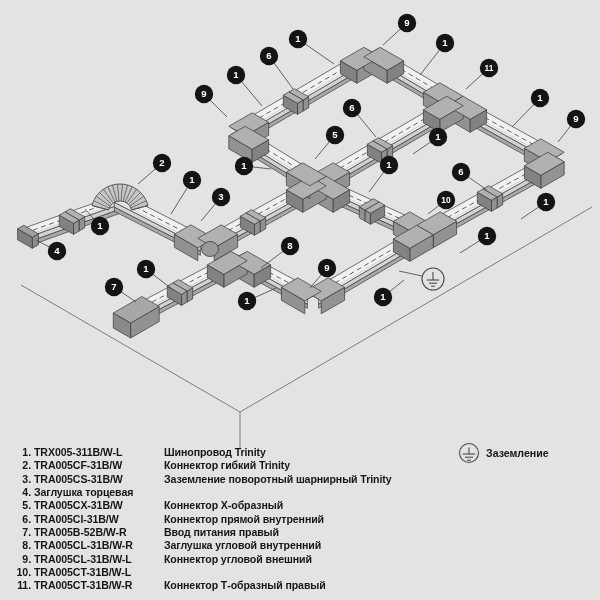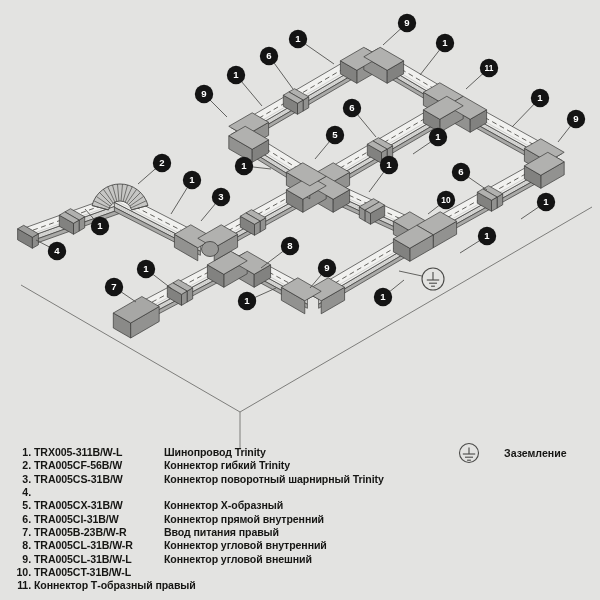--- a/index.html
+++ b/index.html
@@ -5,21 +5,21 @@
   html,body{margin:0;padding:0;}
   .stage{position:relative;width:600px;height:600px;background:#e3e3e1;overflow:hidden;
          font-family:"Liberation Sans",sans-serif;}
   svg{position:absolute;left:0;top:0;}
   .legend{position:absolute;left:14px;top:446px;width:430px;font-size:10.6px;font-weight:700;
           line-height:13.35px;letter-spacing:-0.1px;color:#161614;}
   .legend-row{display:flex;}
   .legend-num{width:17px;text-align:right;margin-right:3px;white-space:nowrap;}
   .legend-code{width:130px;white-space:nowrap;}
   .legend-desc{flex:1;white-space:nowrap;}
-  .ground-row{position:absolute;left:458px;top:442px;display:flex;align-items:center;gap:24px;
+  .ground-row{position:absolute;left:458px;top:442px;display:flex;align-items:center;gap:6px;
               font-size:10.6px;font-weight:700;color:#161614;}
   .ground-row svg{position:static;}
 </style>
 </head>
 <body>
 
 <div class="stage">
   <svg id="diagram" width="600" height="600" viewBox="0 0 600 600">
       <polyline points="21.0,285.0 240.0,412.0 592.0,207.0" fill="none" stroke="#72726f" stroke-width="0.9"></polyline>
       <line x1="240" y1="412" x2="240" y2="448" stroke="#72726f" stroke-width="0.9"></line>
@@ -298,62 +298,64 @@
     </svg>
 
   <div class="legend">
     <div class="legend-row">
         <span class="legend-num">1.</span>
         <span class="legend-code">TRX005-311B/W-L</span>
         <span class="legend-desc">Шинопровод Trinity</span>
       </div>
     <div class="legend-row">
         <span class="legend-num">2.</span>
-        <span class="legend-code">TRA005CF-56B/W</span>
+        <span class="legend-code">TRA005CF-31B/W</span>
         <span class="legend-desc">Коннектор гибкий Trinity</span>
       </div>
     <div class="legend-row">
         <span class="legend-num">3.</span>
         <span class="legend-code">TRA005CS-31B/W</span>
-        <span class="legend-desc">Коннектор поворотный шарнирный Trinity</span>
+        <span class="legend-desc">Заземление поворотный шарнирный Trinity</span>
       </div>
     <div class="legend-row">
         <span class="legend-num">4.</span>
+        <span class="legend-desc">Заглушка торцевая</span>
       </div>
     <div class="legend-row">
         <span class="legend-num">5.</span>
         <span class="legend-code">TRA005CX-31B/W</span>
         <span class="legend-desc">Коннектор Х-образный</span>
       </div>
     <div class="legend-row">
         <span class="legend-num">6.</span>
         <span class="legend-code">TRA005CI-31B/W</span>
         <span class="legend-desc">Коннектор прямой внутренний</span>
       </div>
     <div class="legend-row">
         <span class="legend-num">7.</span>
-        <span class="legend-code">TRA005B-23B/W-R</span>
+        <span class="legend-code">TRA005B-52B/W-R</span>
         <span class="legend-desc">Ввод питания правый</span>
       </div>
     <div class="legend-row">
         <span class="legend-num">8.</span>
         <span class="legend-code">TRA005CL-31B/W-R</span>
-        <span class="legend-desc">Коннектор угловой внутренний</span>
+        <span class="legend-desc">Заглушка угловой внутренний</span>
       </div>
     <div class="legend-row">
         <span class="legend-num">9.</span>
         <span class="legend-code">TRA005CL-31B/W-L</span>
         <span class="legend-desc">Коннектор угловой внешний</span>
       </div>
     <div class="legend-row">
         <span class="legend-num">10.</span>
         <span class="legend-code">TRA005CT-31B/W-L</span>
       </div>
     <div class="legend-row">
         <span class="legend-num">11.</span>
+        <span class="legend-code">TRA005CT-31B/W-R</span>
         <span class="legend-desc">Коннектор Т-образный правый</span>
       </div>
   </div>
 
   <div class="ground-row">
     <svg id="ground-icon" width="22" height="22">
         <circle cx="11" cy="11" r="9.5" fill="#e3e3e1" stroke="#4a4a48" stroke-width="1.1"></circle>
         <line x1="11" y1="5.5" x2="11" y2="12" stroke="#4a4a48" stroke-width="1.1"></line>
         <line x1="4.8" y1="12" x2="17.2" y2="12" stroke="#4a4a48" stroke-width="1.1"></line>
         <line x1="7" y1="15.2" x2="15" y2="15.2" stroke="#4a4a48" stroke-width="1.1"></line>

